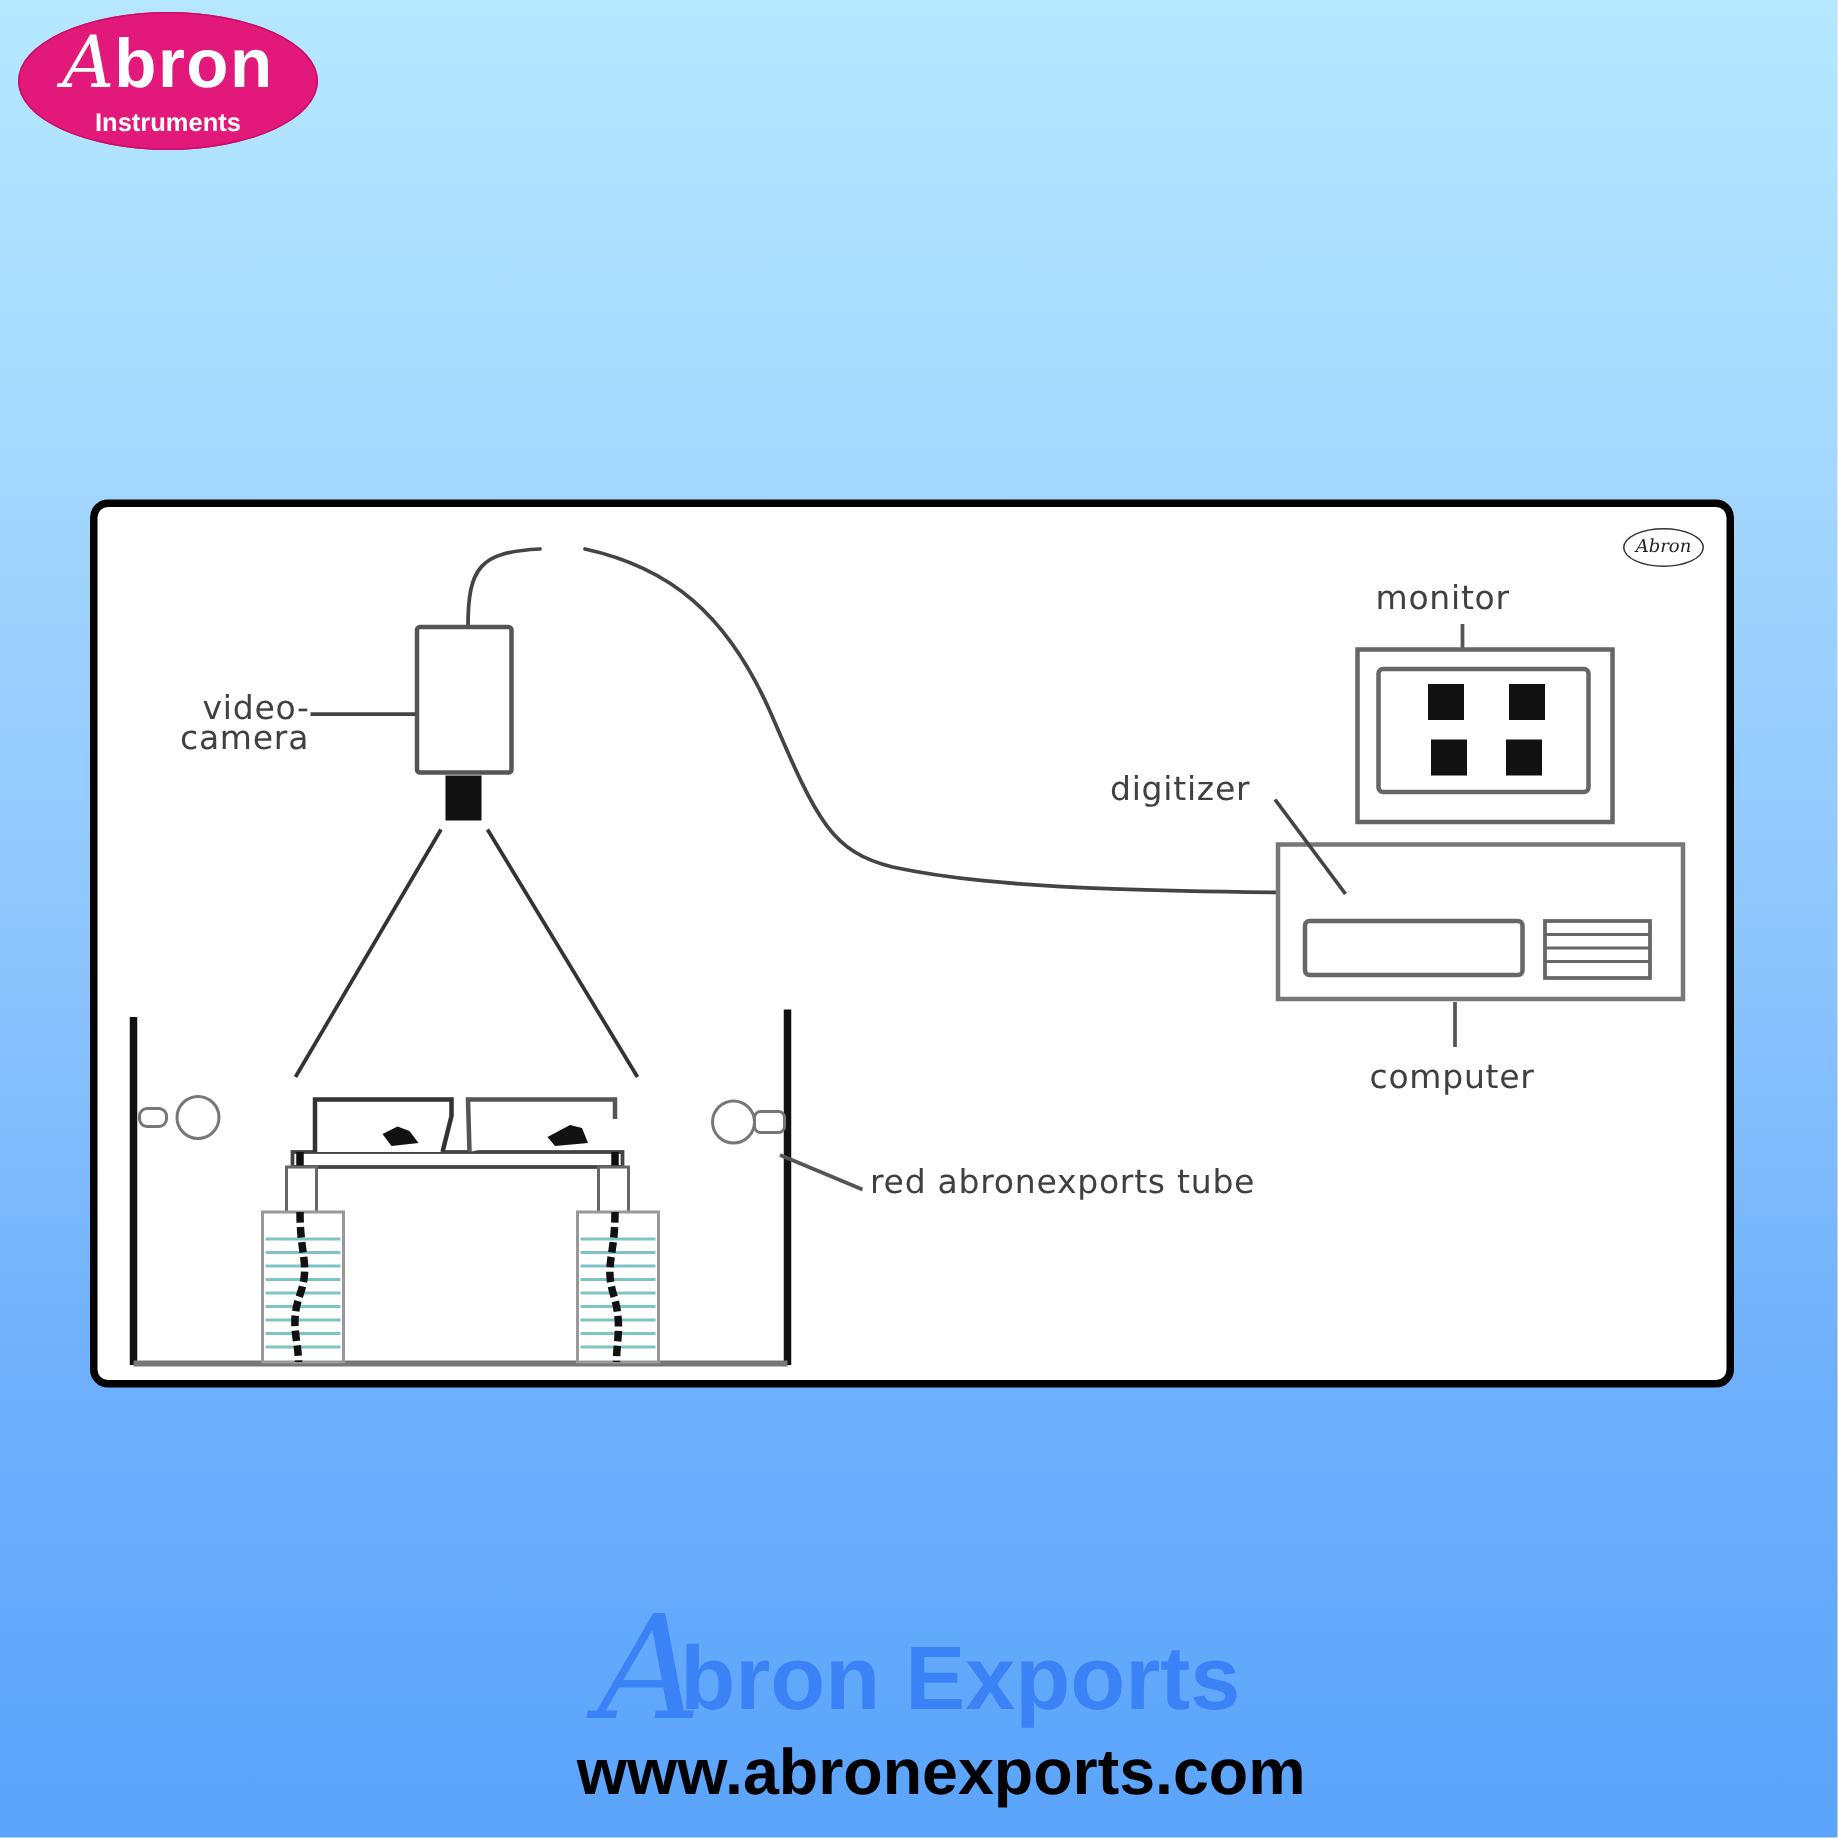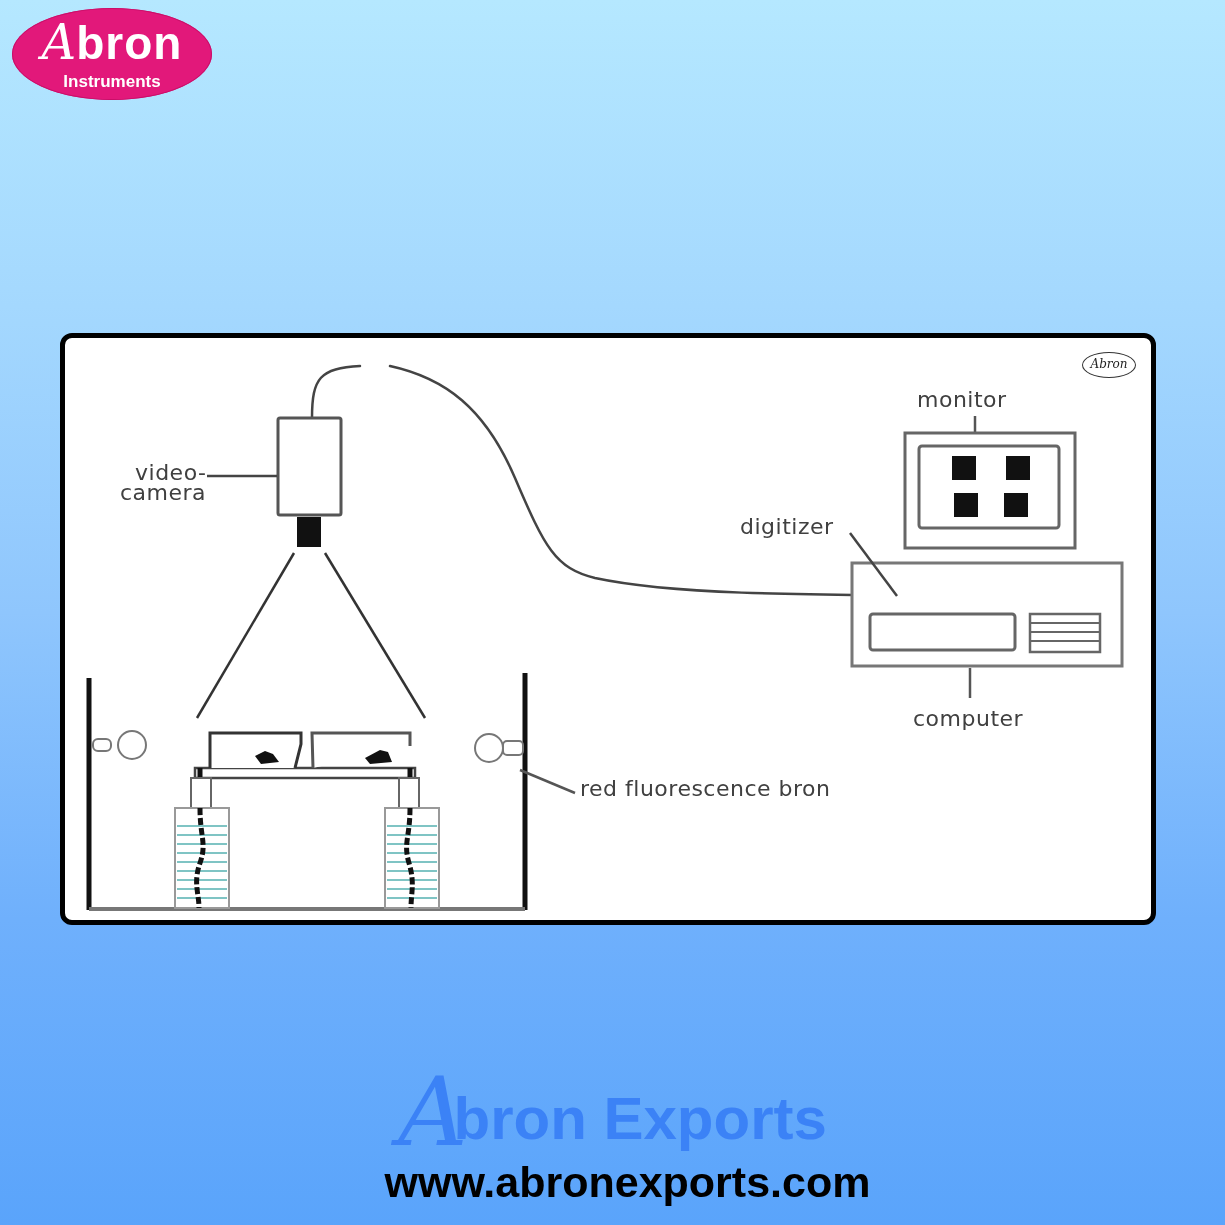--- a/index.html
+++ b/index.html
@@ -158,19 +158,19 @@
     <line x1="785" y1="195" x2="832" y2="258" stroke="#444" stroke-width="2.5"></line>
   </svg>
 
   <div class="mini-logo">Abron</div>
 
   <div class="lbl" style="left:70px; top:120px;">video-</div>
   <div class="lbl" style="left:55px; top:140px;">camera</div>
   <div class="lbl" style="left:852px; top:47px;">monitor</div>
   <div class="lbl" style="left:675px; top:174px;">digitizer</div>
   <div class="lbl" style="left:848px; top:366px;">computer</div>
-  <div class="lbl" style="left:515px; top:436px;">red fluorescence bron</div>
+  <div class="lbl" style="left:515px; top:436px;">red abronexports tube</div>
 </div>
 
 <div class="footer-brand">
   <span class="script">A</span><span class="rest">bron Exports</span>
 </div>
 <div class="footer-url">www.abronexports.com</div>
 
 </body></html>

